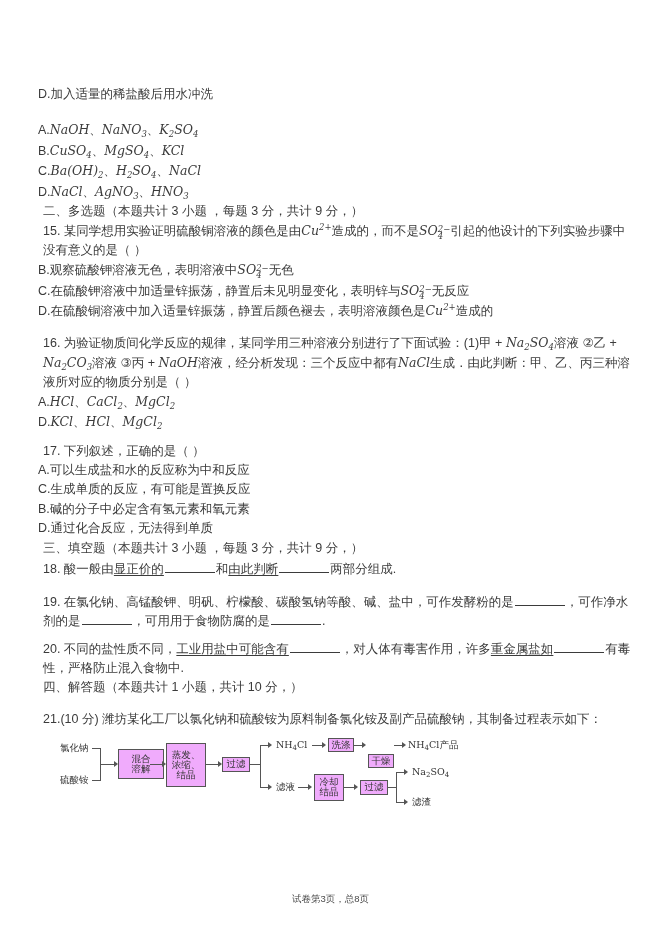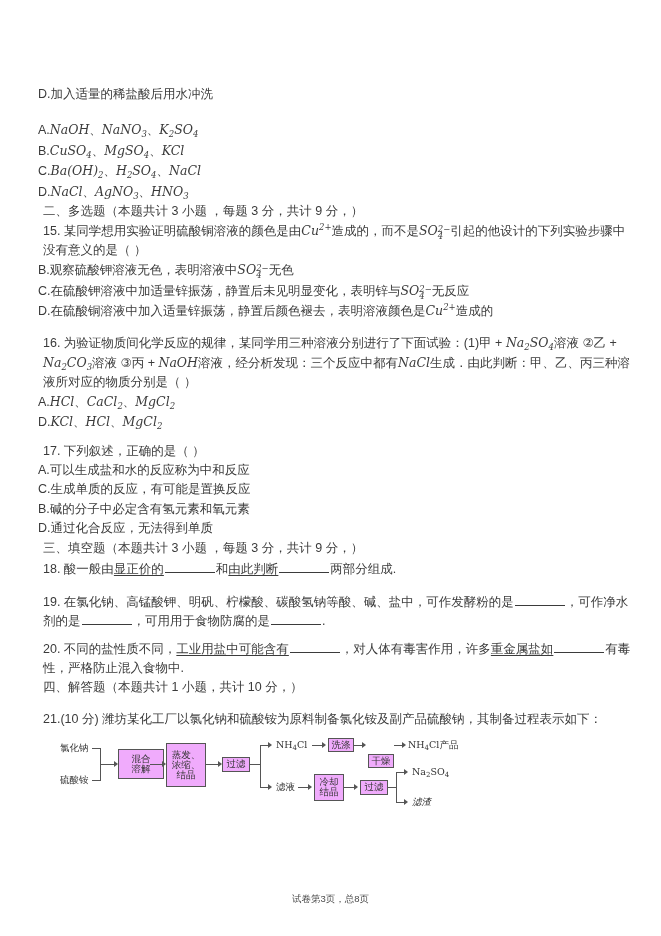--- a/index.html
+++ b/index.html
@@ -148,17 +148,17 @@
     <div class="dg hl" style="left:300px;top:51px;width:10px;"></div>
     <div class="dg ar" style="left:310px;top:48px;"></div>
     <div class="dg box" style="left:316px;top:44px;width:28px;height:15px;">过滤</div>
     <div class="dg hl" style="left:344px;top:51px;width:8px;"></div>
     <div class="dg vl" style="left:352px;top:36px;height:31px;"></div>
     <div class="dg hl" style="left:352px;top:36px;width:8px;"></div>
     <div class="dg ar" style="left:360px;top:33px;"></div>
     <div class="dg" style="left:368px;top:30px;"><span class="chem">Na<sub>2</sub>SO<sub>4</sub></span></div>
     <div class="dg hl" style="left:352px;top:66px;width:8px;"></div>
     <div class="dg ar" style="left:360px;top:63px;"></div>
-    <div class="dg" style="left:368px;top:60px;font-style:italic;">滤渣</div>
+    <div class="dg" style="left:368px;top:60px;">滤渣</div>
   </div>
 </div>
 
 <div class="footer">试卷第3页，总8页</div>
 
 </body></html>

